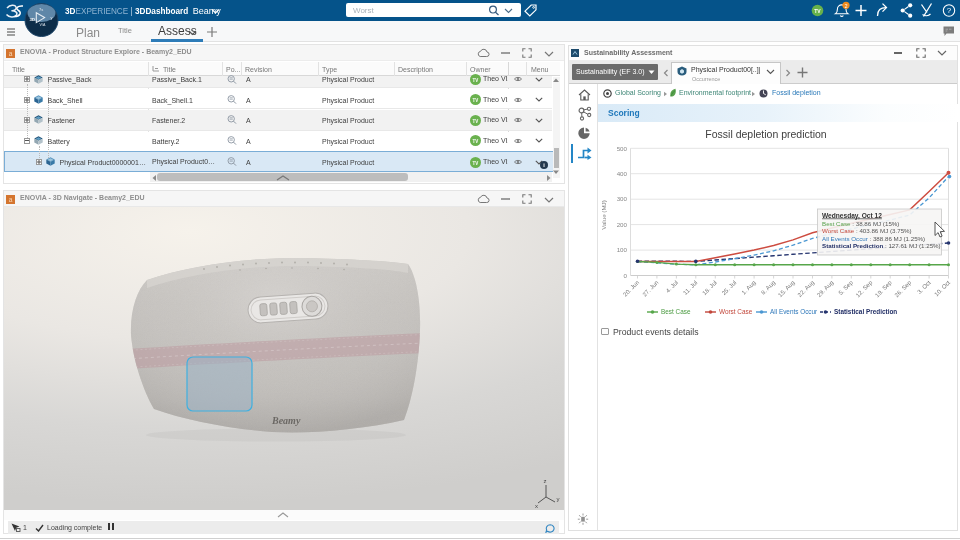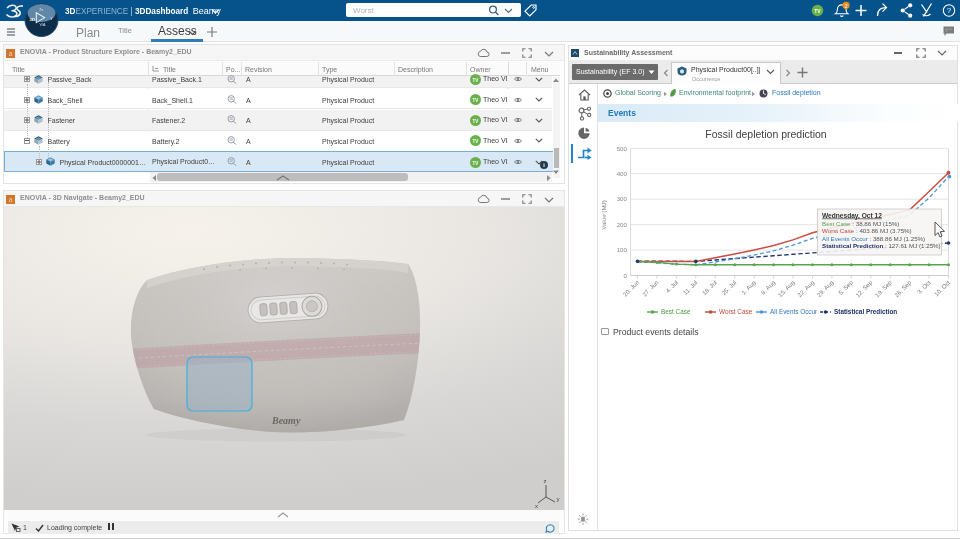--- a/index.html
+++ b/index.html
@@ -538,21 +538,21 @@
 <div class="abs" style="left:679px;top:89px;font-size:7px;color:#3e8676">Environmental footprint</div>
 <svg class="abs" style="left:751px;top:90.5px" width="5" height="6">
     <path d="M1,0.8 L4,3 L1,5.2" fill="#999"></path>
   </svg>
 <svg class="abs" style="left:758.5px;top:88.5px" width="9" height="9" viewBox="0 0 9 9">
     <circle cx="4.5" cy="4.5" r="4" fill="#445"></circle>
     <path d="M4.5,4.5 L4.5,1.5 M4.5,4.5 L6.8,5.8" stroke="#fff" stroke-width="0.9"></path>
   </svg>
 <div class="abs" style="left:772px;top:89px;font-size:7px;color:#2878b8">Fossil depletion</div>
 <div class="abs" style="left:597.5px;top:104px;width:360px;height:18px;background:linear-gradient(to right,#d9eaf7 0%,#e7f2fa 45%,#fbfdfe 80%,#fff 100%)"></div>
-<div class="abs" style="left:608px;top:108px;font-size:8.5px;font-weight:bold;color:#1f78bb">Events</div>
+<div class="abs" style="left:608px;top:108px;font-size:8.5px;font-weight:bold;color:#1f78bb">Scoring</div>
 <svg class="abs" style="left:596.5px;top:122px" width="361" height="218" viewBox="0 0 361 218" font-family="Liberation Sans, sans-serif">
 <text x="169" y="16" font-size="10.5" fill="#404040" text-anchor="middle">Fossil depletion prediction</text>
 <text transform="translate(9,93) rotate(-90)" font-size="6.2" fill="#888" text-anchor="middle">Value (MJ)</text>
 <path d="M33.5,153.5 H351.5" stroke="#cccccc" stroke-width="1"></path>
 <text x="30" y="155.7" font-size="6.2" fill="#888" text-anchor="end">0</text>
 <path d="M33.5,128.1 H351.5" stroke="#e4e4e4" stroke-width="1"></path>
 <text x="30" y="130.3" font-size="6.2" fill="#888" text-anchor="end">100</text>
 <path d="M33.5,102.6 H351.5" stroke="#e4e4e4" stroke-width="1"></path>
 <text x="30" y="104.8" font-size="6.2" fill="#888" text-anchor="end">200</text>
 <path d="M33.5,77.2 H351.5" stroke="#e4e4e4" stroke-width="1"></path>

